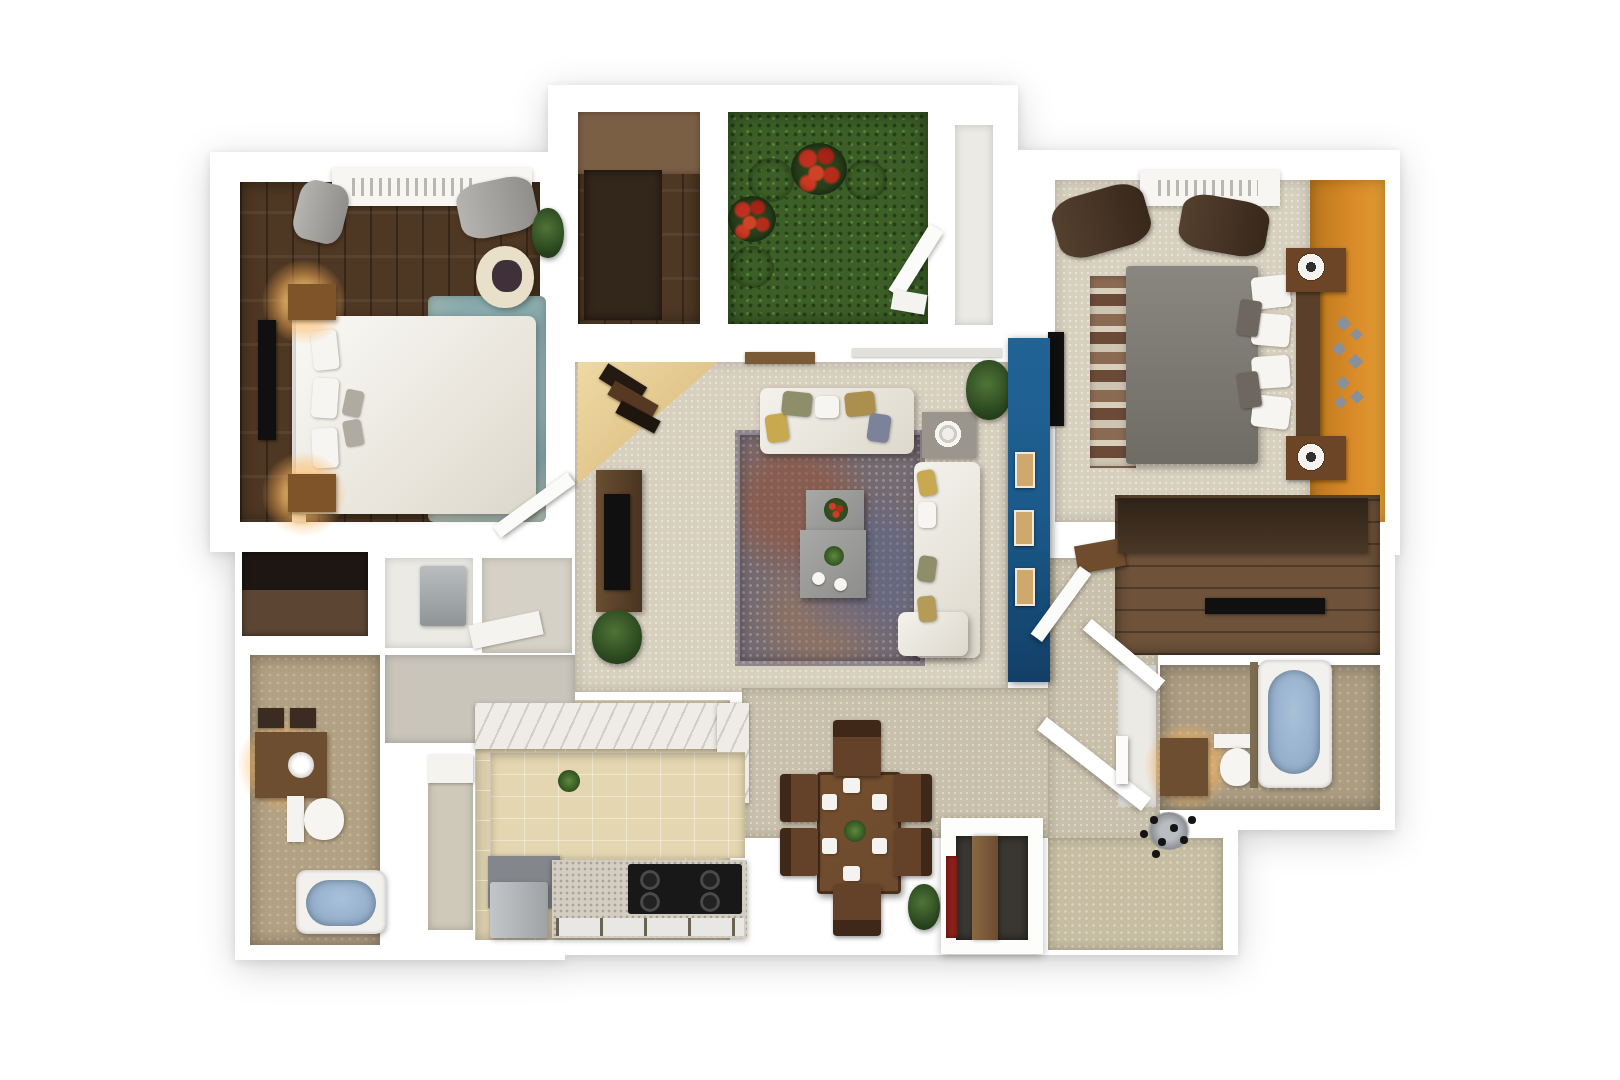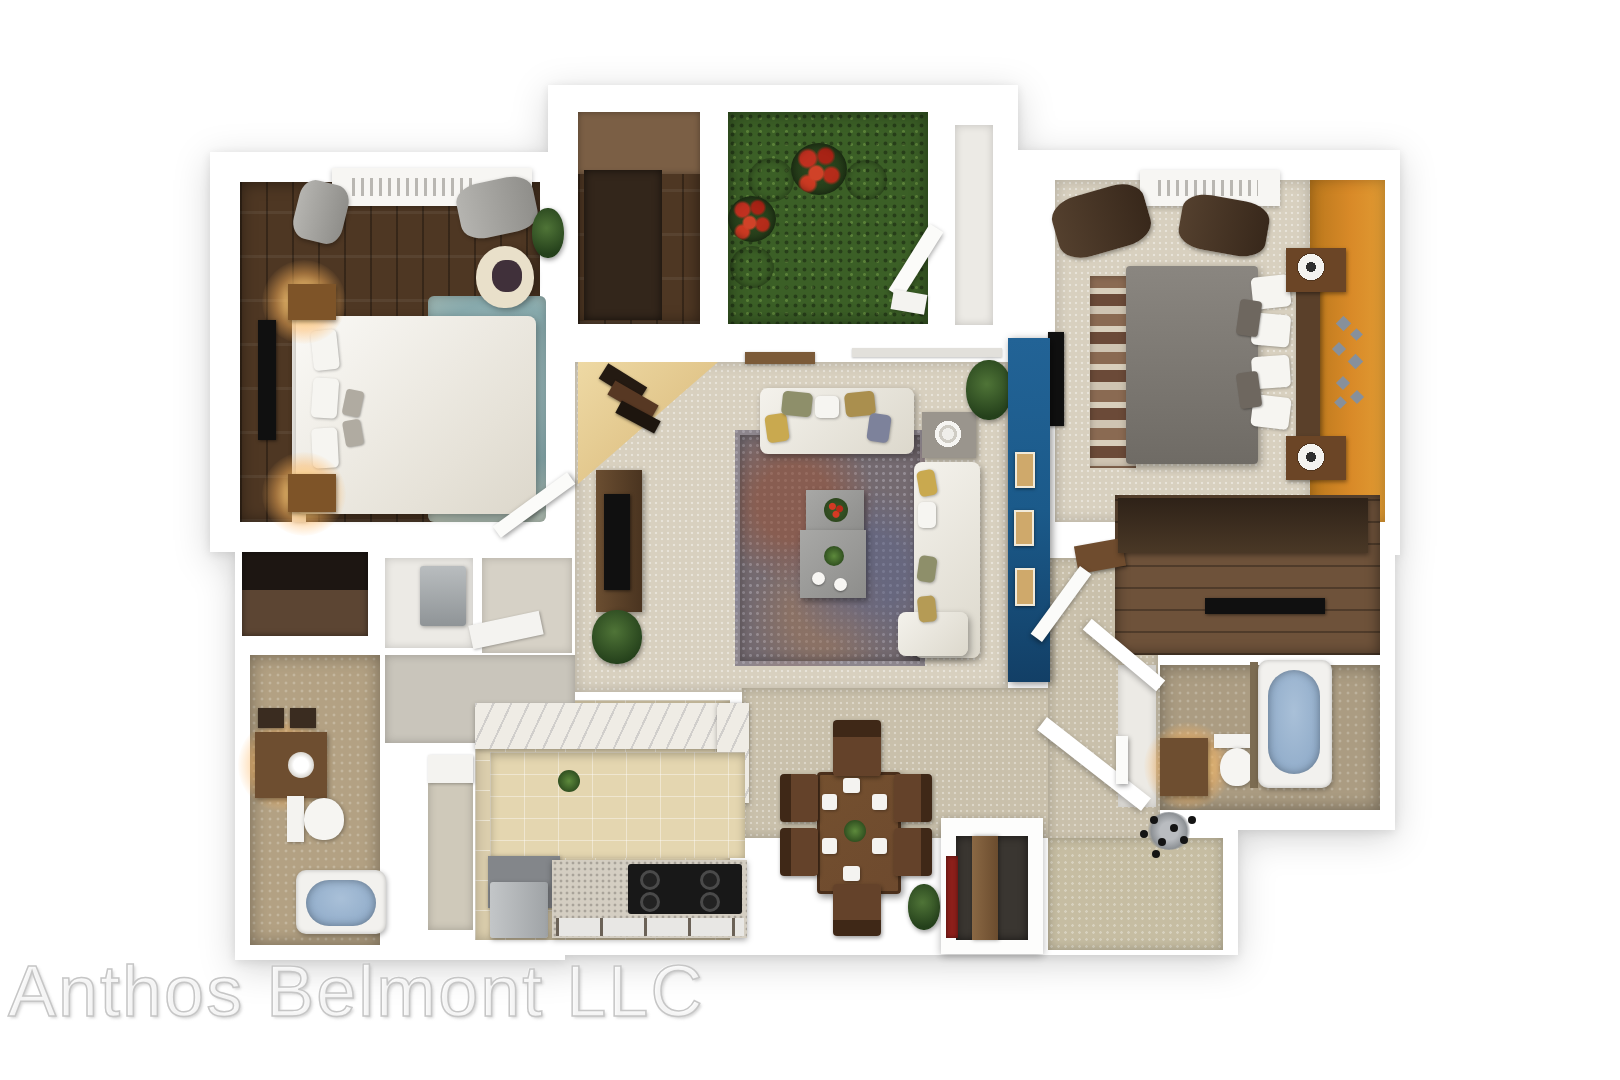--- a/index.html
+++ b/index.html
@@ -356,14 +356,13 @@
     <div class="abs doorwhite" style="left:1116px;top:736px;width:12px;height:48px;"></div>
     <div class="abs rackgray" style="left:1146px;top:812px;width:46px;height:38px;"></div>
     <div class="abs rackdots" style="left:1150px;top:816px;"></div>
     <div class="abs whitebox" style="left:941px;top:818px;width:102px;height:136px;"></div>
     <div class="abs closetint" style="left:956px;top:836px;width:72px;height:104px;"></div>
     <div class="abs wooddoor" style="left:972px;top:836px;width:26px;height:104px;"></div>
     <div class="abs redcab" style="left:946px;top:856px;width:12px;height:82px;"></div>
 
   </div>
 
-  <div class="watermark">Anthos Belmont LLC</div>
 </div>
 
 </body></html>

